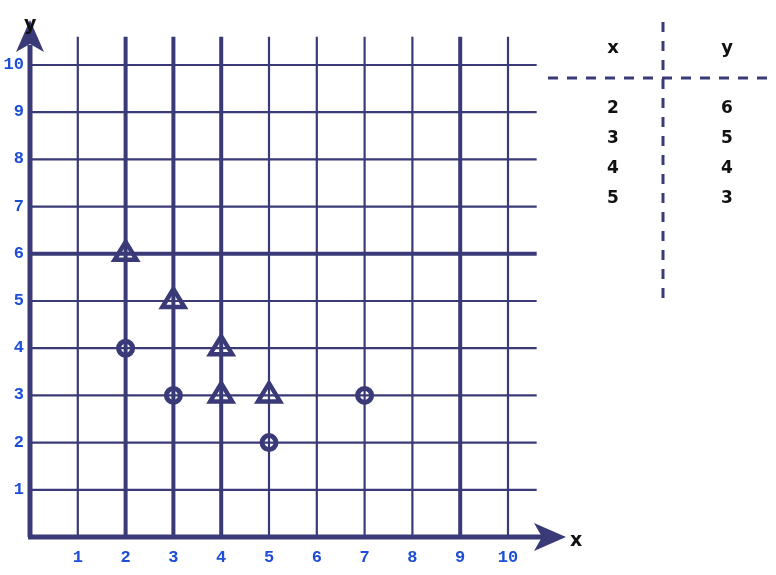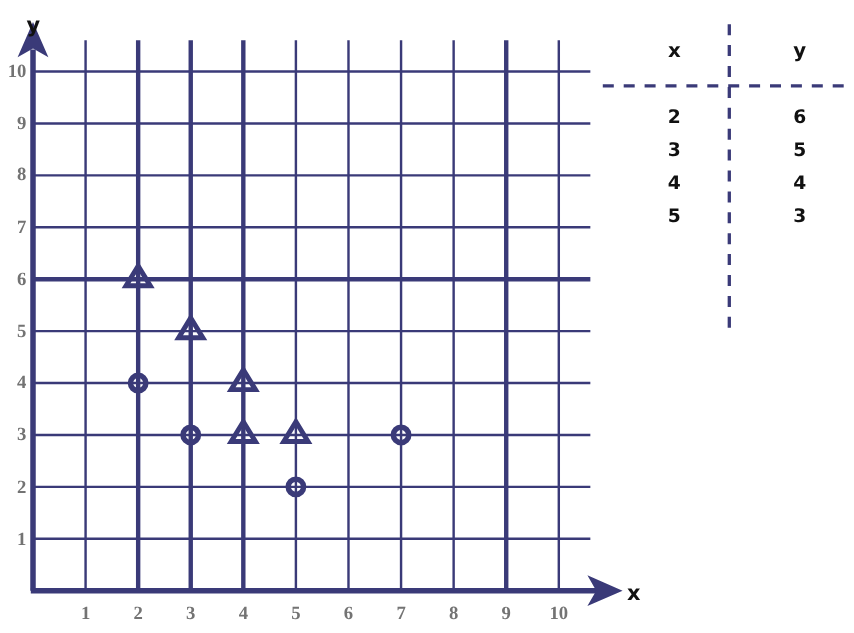--- a/index.html
+++ b/index.html
@@ -30,24 +30,24 @@
     position: absolute;
     font-family: "DejaVu Sans", sans-serif;
     font-weight: bold;
     font-size: 19px;
     color: #111111;
     line-height: 1;
     user-select: none;
   }
   .tick-label {
     position: absolute;
-    font-family: Liberation Serif, serif;
+    font-family: Liberation Mono, monospace;
     font-weight: bold;
     font-size: 17px;
-    color: #737373;
+    color: #1d4ed8;
     line-height: 1;
     text-align: center;
     user-select: none;
   }
   .tbl-cell {
     position: absolute;
     font-family: "DejaVu Sans", sans-serif;
     font-weight: bold;
     font-size: 17px;
     color: #111111;

